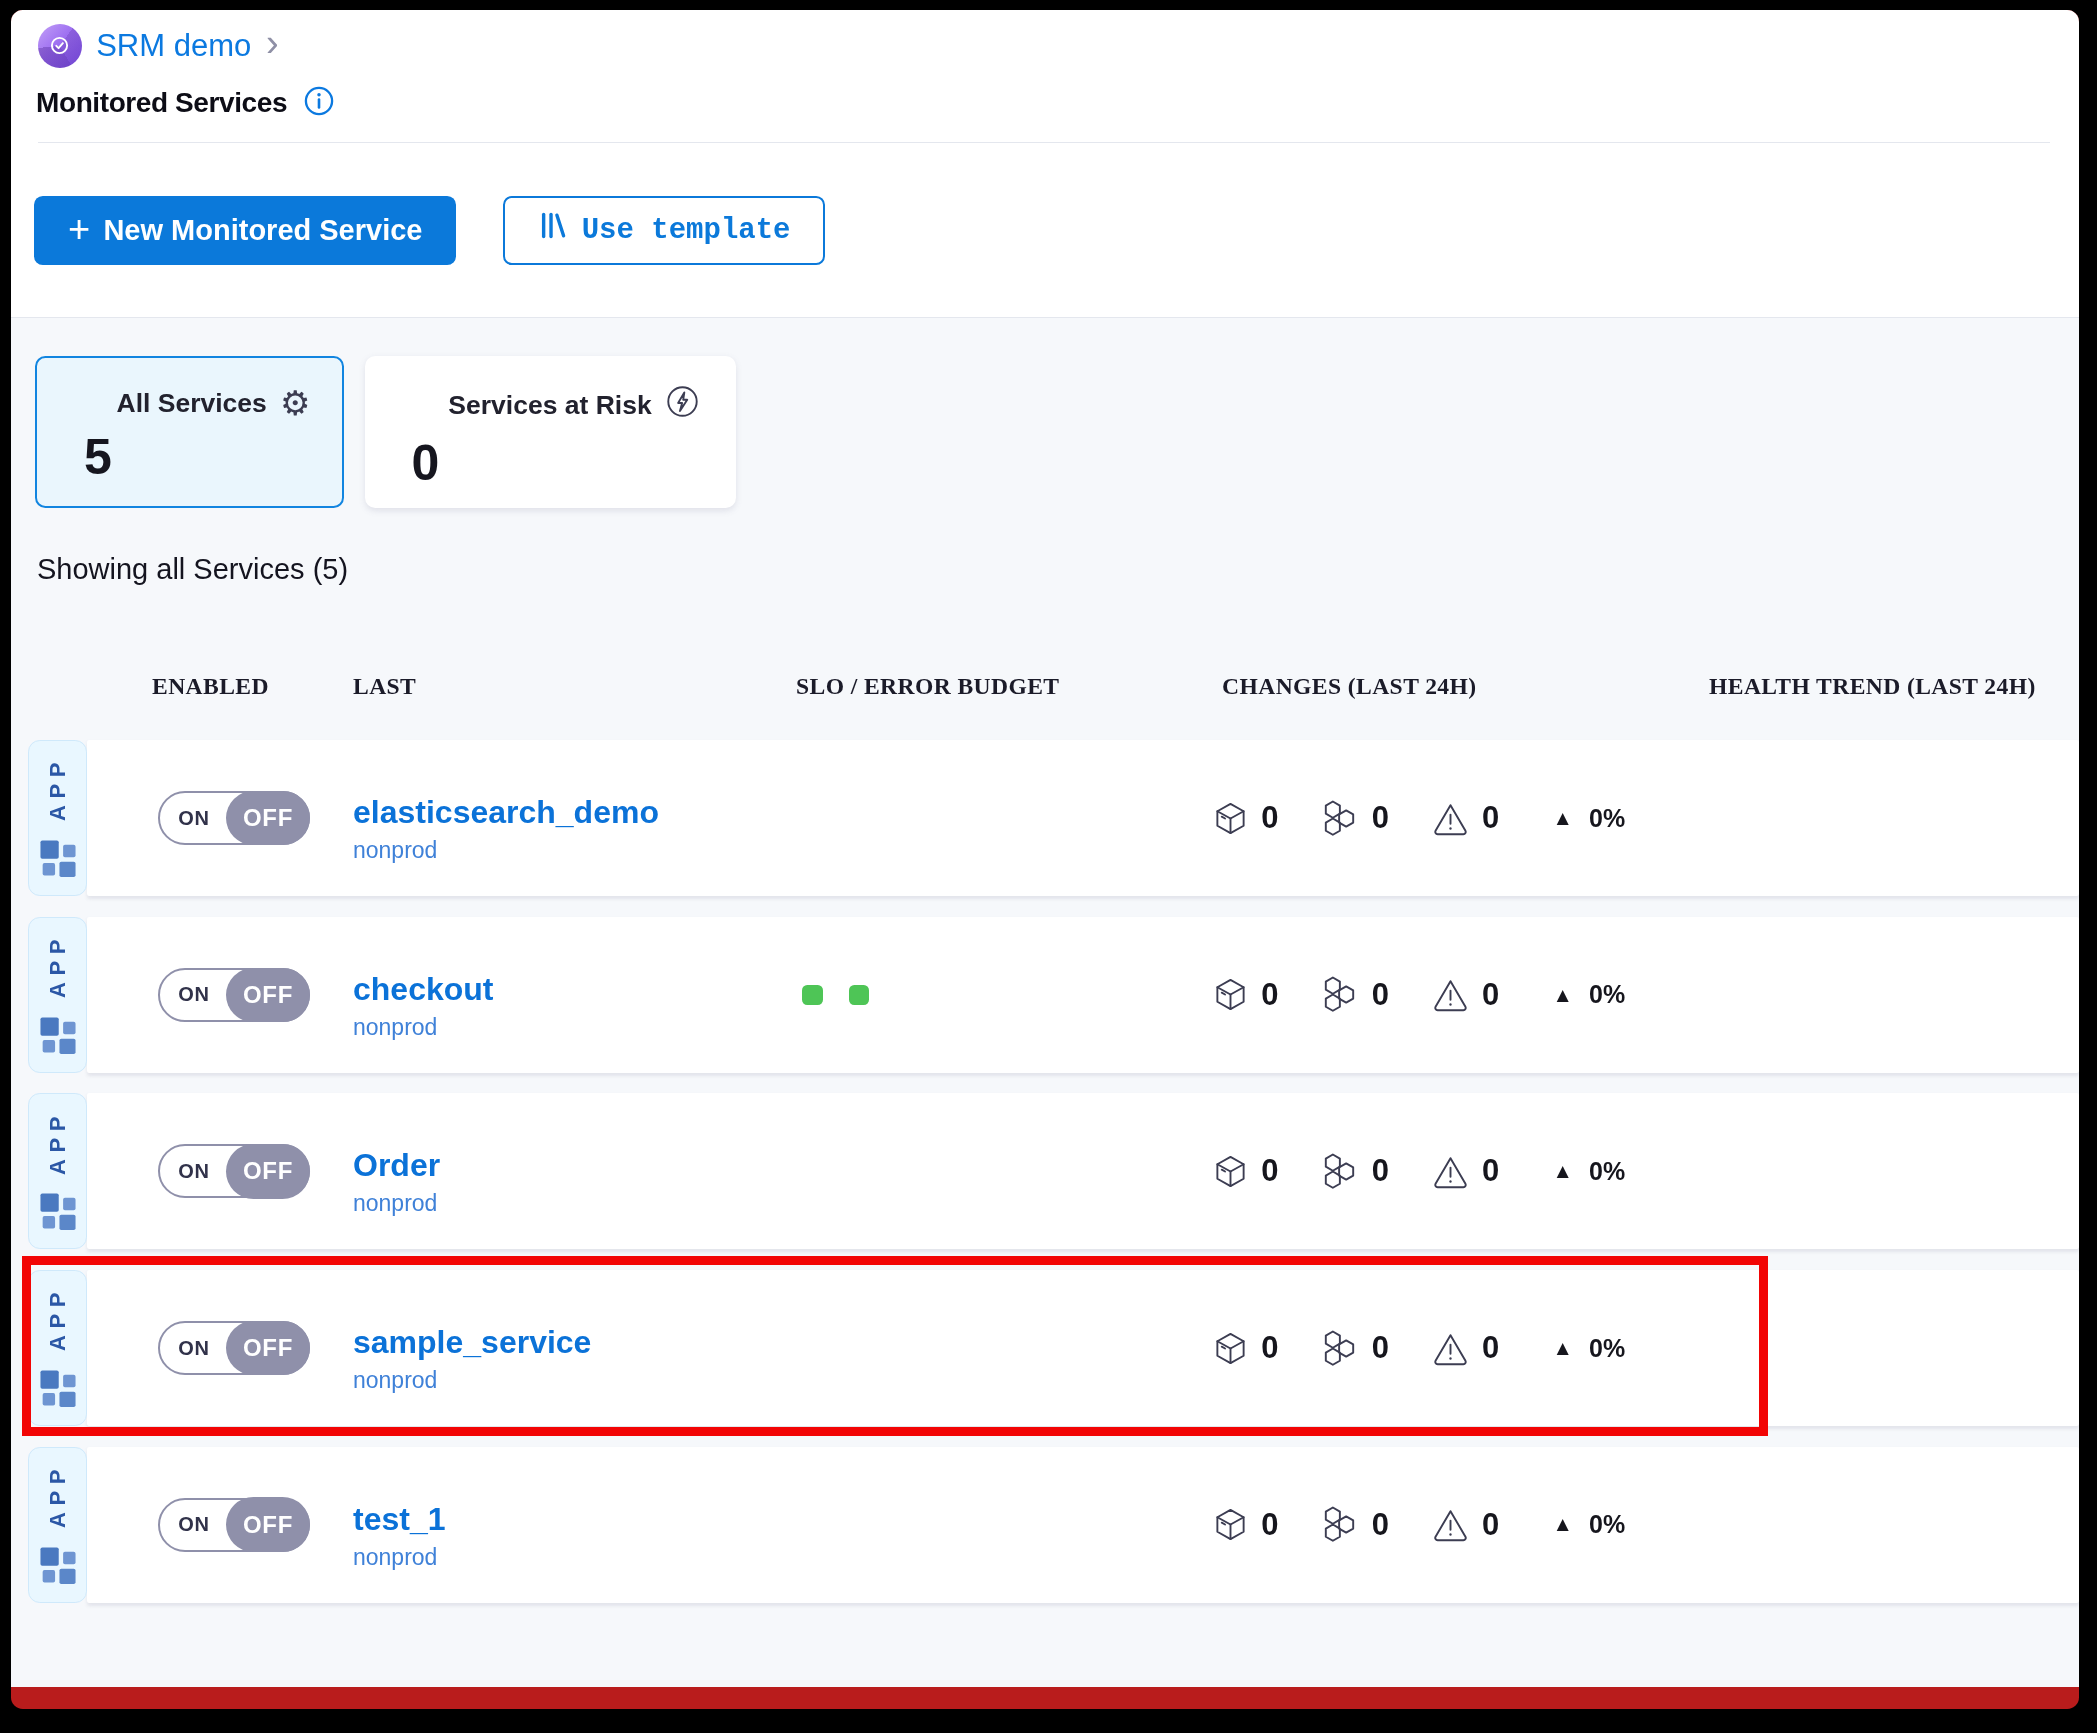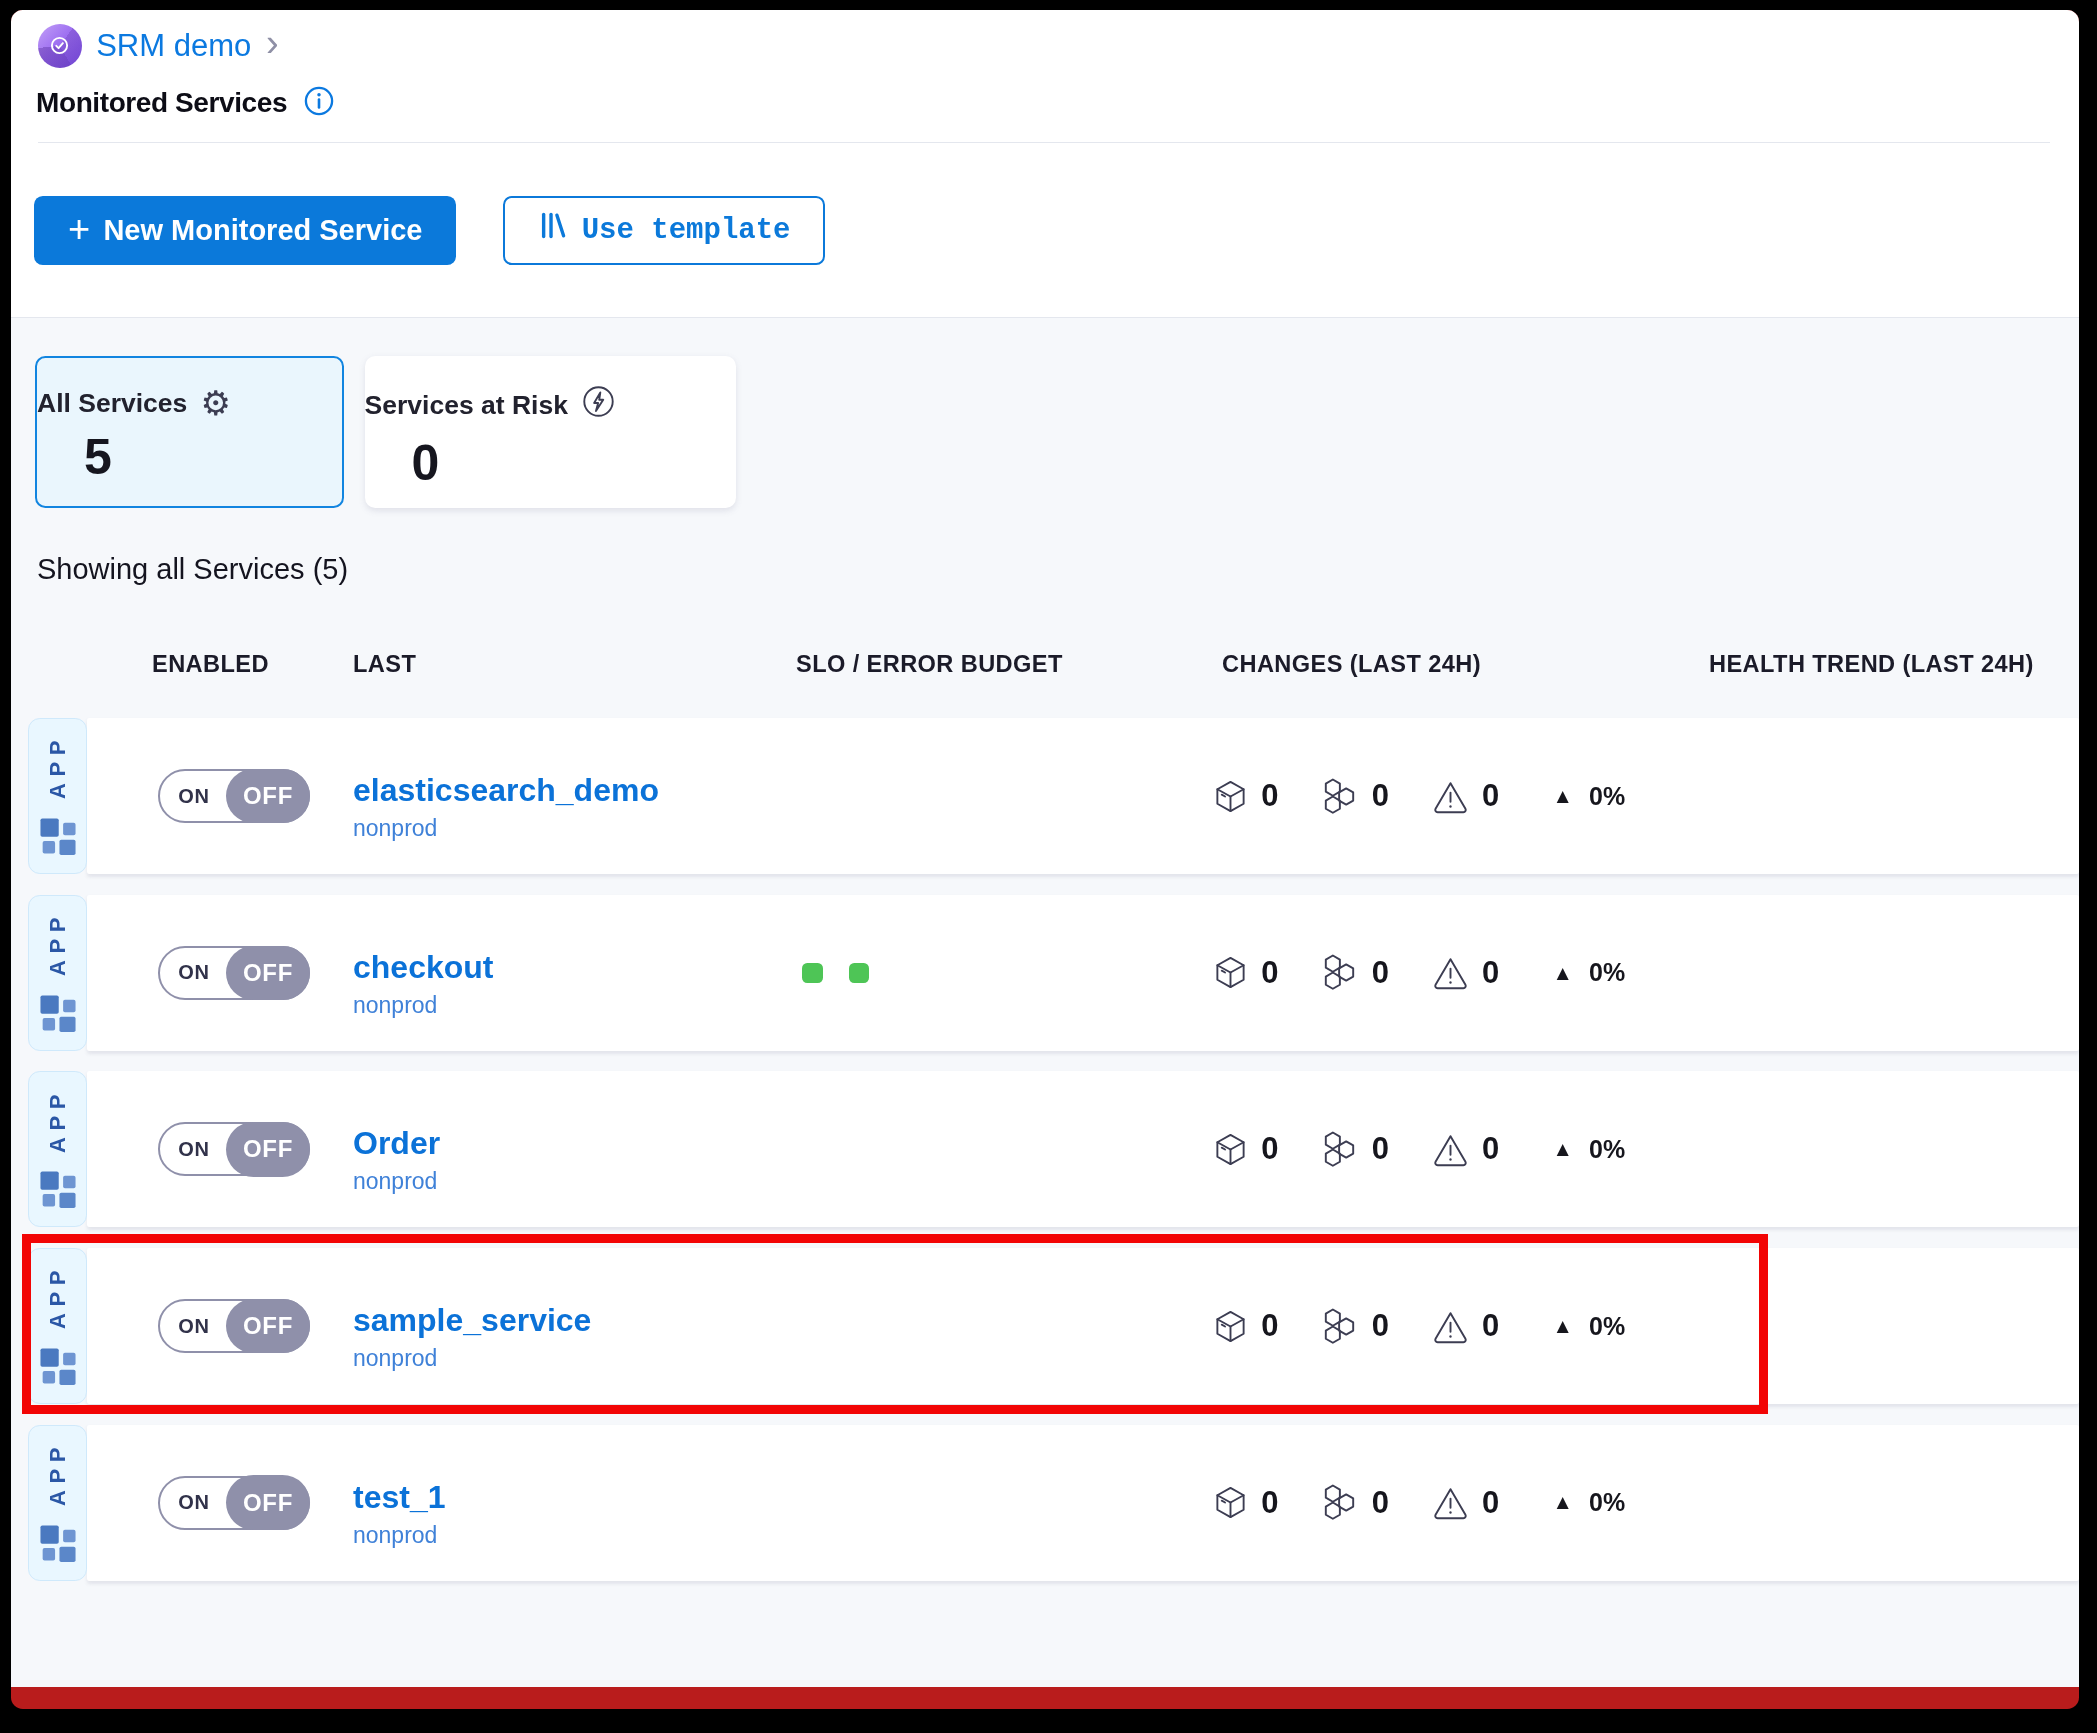--- a/index.html
+++ b/index.html
@@ -29,27 +29,27 @@
   .btn-primary .plus { font-size:38px; font-weight:400; line-height:1; margin-top:-2.9px; }
   .btn-outline { background:#fff; color:#0b79da; border:2.2px solid #0b79da; padding:0 32px;font-family:Liberation Mono, monospace; }
 
   
   .main { background:#f6f8fb; height:1369px; position:relative; }
 
   .cards { display:flex; gap:20.6px; padding:38px 0 0 24px; }
   .card { width:371px; height:152px; border-radius:10.3px; background:#fff; box-shadow:0 2.2px 5.9px rgba(110,115,140,.16);
           padding-top:28px; cursor:pointer; }
   .card.selected { width:309px; background:#eaf6fd; border:2.2px solid #1285e0; box-shadow:none; }
-  .card-title { display:flex; align-items:center; justify-content:flex-start; gap:13.2px; font-size:26.5px; font-weight:600; color:#22222e; }
+  .card-title { display:flex; align-items:center; justify-content:center; gap:13.2px; font-size:26.5px; font-weight:600; color:#22222e;padding-left:48px; }
   .gear-glyph { font-family:"DejaVu Sans",sans-serif; font-size:34px; color:#3c3d52; line-height:1; font-weight:400; }
   .card-value { font-size:50px; font-weight:700; color:#16161f; margin:7.4px 0 0 47px; }
 
   .list-heading { font-size:29px; font-weight:400; color:#14141f; margin:45px 0 0 26px; }
 
-  .thead { position:relative; height:29px; margin-top:65px; }
+  .thead { position:relative; height:29px; margin-top:87px;font-family:Liberation Serif, serif; }
   .thead span { position:absolute; top:0; font-size:23.6px; font-weight:700; color:#1b1b29; letter-spacing:0.4px; white-space:nowrap; }
 
   #rows { position:relative; margin-top:38px; padding-left:17px; }
   .row { position:relative; height:156px; margin-bottom:20.6px; }
   .tab { position:absolute; left:0; top:0; width:59px; height:156px; background:#e9f7ff; border:1.5px solid #cfe9fb;
          border-radius:11.8px; z-index:2; display:flex; flex-direction:column; align-items:center; justify-content:center; gap:17.7px; }
   .tab-label { writing-mode:vertical-rl; transform:rotate(180deg); font-size:22px; font-weight:700; color:#2b57a6; letter-spacing:6.6px; line-height:1; }
   .rowcard { position:absolute; left:59px; right:0; top:0; bottom:0; background:#fff; border-radius:2.2px;
              box-shadow:0 2.9px 3.7px rgba(110,115,140,.14); }
 

